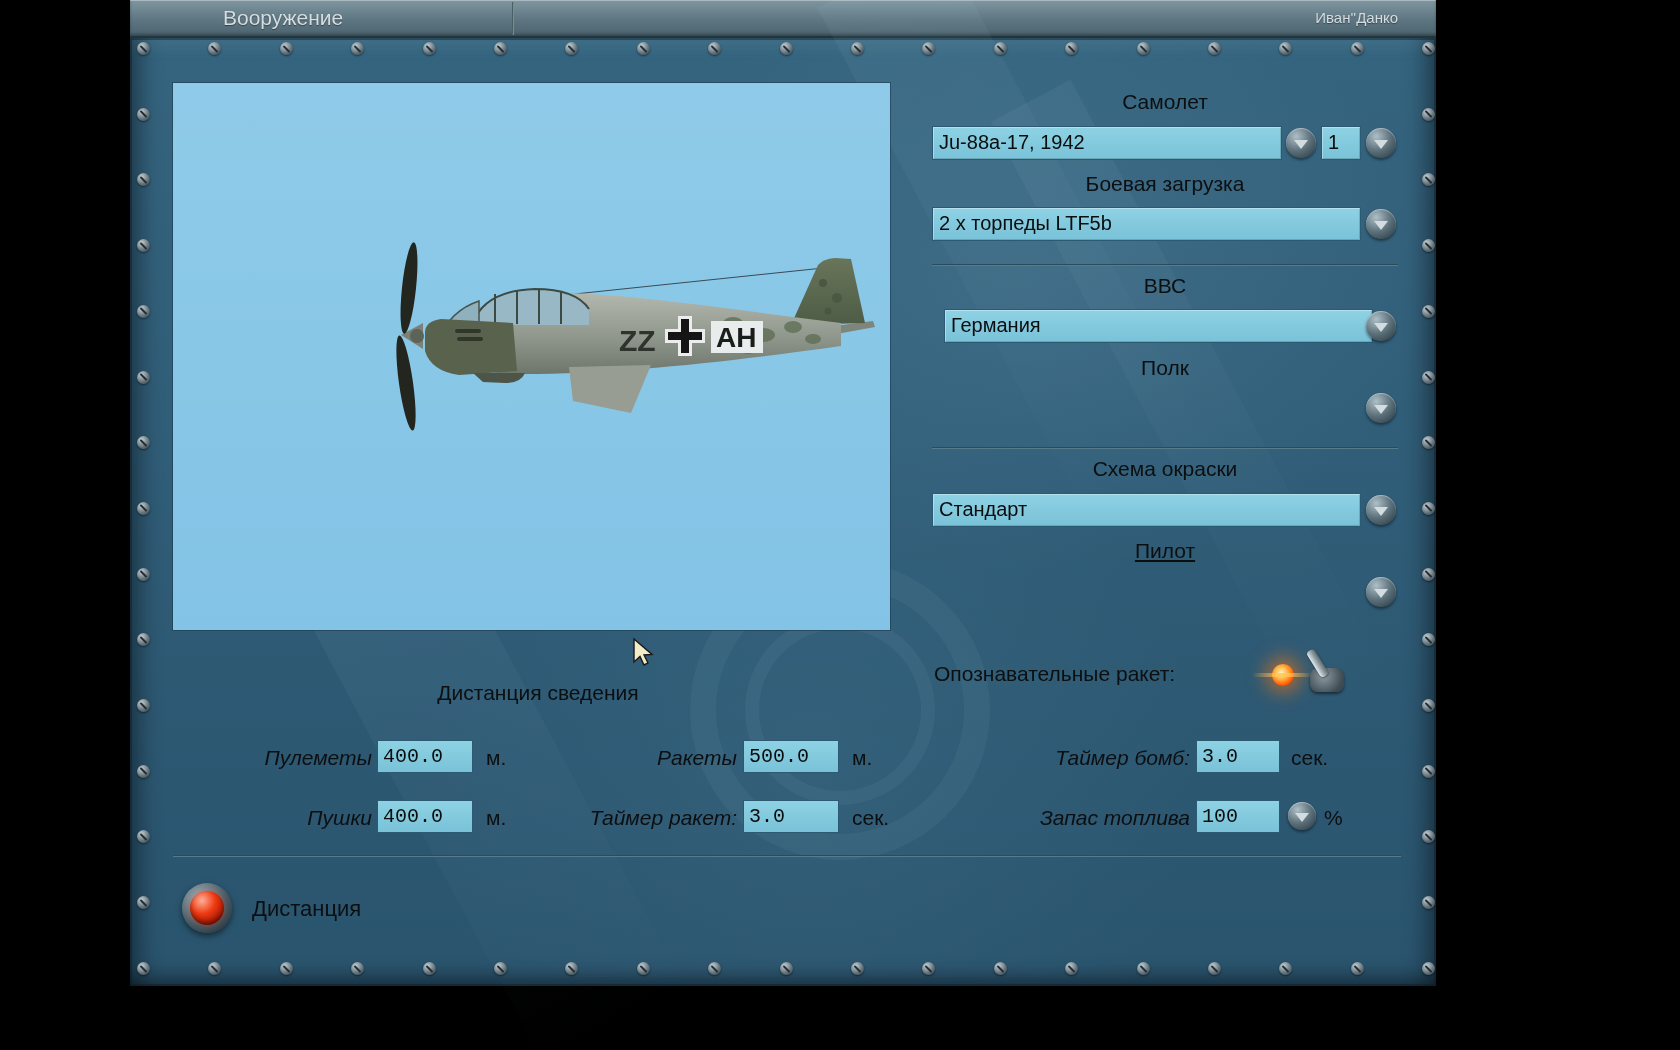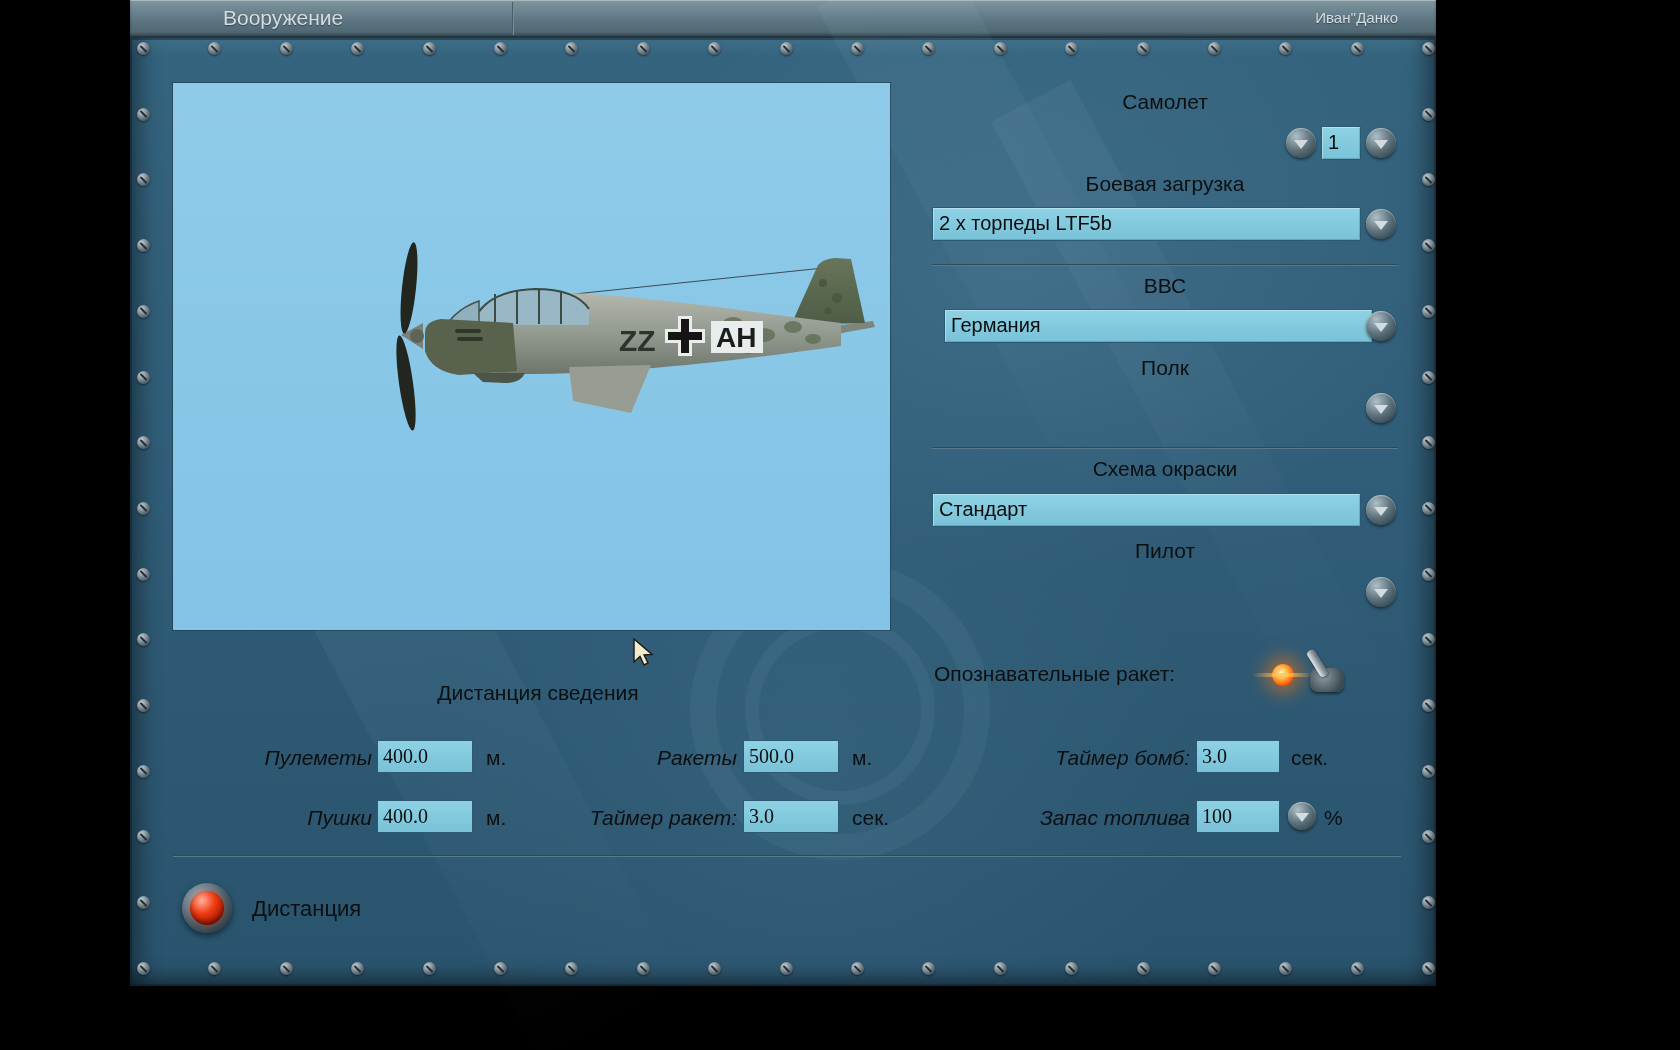--- a/index.html
+++ b/index.html
@@ -61,21 +61,21 @@
     display:flex; align-items:center; justify-content:center; cursor:pointer; }
   .arrow-btn::after { content:""; width:0; height:0;
     border-left:7px solid transparent; border-right:7px solid transparent;
     border-top:9px solid #d3dde1; margin-top:2px; }
   .arrow-btn.small { width:28px; height:28px; }
   .etched { position:absolute; height:2px;
     background:linear-gradient(#17333f, #6d93a5); }
   .field-input { position:absolute; height:33px;
     background:linear-gradient(#8ed2e4,#79c2d8);
     border:1px solid #2c5a72; color:#0a0d0e; font-size:20px; padding:0 5px;
-    font-family:Liberation Serif, serif; }
+    font-family:Liberation Mono, monospace; }
   .rlabel { position:absolute; color:#0c0f10; font-size:21px; text-align:right;font-style:italic; }
   .llabel { position:absolute; color:#0c0f10; font-size:21px; }
   .unit { position:absolute; color:#0c0f10; font-size:21px; }
   .center-title { position:absolute; left:373px; top:681px; width:330px; text-align:center;
     color:#0c0f10; font-size:21px; }
 
   
   .lamp { position:absolute; left:1272px; top:664px; width:22px; height:22px; border-radius:50%;
     background:radial-gradient(circle at 42% 40%, #fff6c0, #ffb342 35%, #ff5f07 65%, #a62c00 95%);
     box-shadow:0 0 18px 7px rgba(255,120,20,.55); }
@@ -190,20 +190,21 @@
           <rect x="495" y="249" width="34" height="8" fill="#151515"></rect>
           <rect x="508" y="236" width="8" height="34" fill="#151515"></rect>
         </g>
         <rect x="538" y="238" width="52" height="32" fill="#e9ecec"></rect>
         <text x="543" y="264" font-family="Liberation Sans, sans-serif" font-size="28" font-weight="bold" fill="#1a1d1a">AH</text>
       </g>
     </svg>
   </div>
 
   <div class="sec-label" style="top:90px;">Самолет</div>
+  <div class="dropdown" style="left:932px; top:126px; width:350px;">Ju-88a-17, 1942</div>
   <div class="arrow-btn" style="left:1286px; top:128px;"></div>
   <div class="dropdown" style="left:1321px; top:126px; width:40px;">1</div>
   <div class="arrow-btn" style="left:1366px; top:128px;"></div>
 
   <div class="sec-label" style="top:172px;">Боевая загрузка</div>
   <div class="dropdown" style="left:932px; top:207px; width:429px;">2 x торпеды LTF5b</div>
   <div class="arrow-btn" style="left:1366px; top:209px;"></div>
 
   <div class="etched" style="left:932px; top:264px; width:466px;"></div>
 
@@ -213,21 +214,21 @@
 
   <div class="sec-label" style="top:356px;">Полк</div>
   <div class="arrow-btn" style="left:1366px; top:393px;"></div>
 
   <div class="etched" style="left:932px; top:447px; width:466px;"></div>
 
   <div class="sec-label" style="top:457px;text-align:center;">Схема окраски</div>
   <div class="dropdown" style="left:932px; top:493px; width:429px;">Стандарт</div>
   <div class="arrow-btn" style="left:1366px; top:495px;"></div>
 
-  <div class="sec-label" style="top:539px;">Пилот</div>
+  <div class="sec-label" style="top:539px;text-decoration:underline;">Пилот</div>
   <div class="arrow-btn" style="left:1366px; top:577px;"></div>
 
   <div class="llabel" style="left:934px; top:662px;">Опознавательные ракет:</div>
   <div class="lamp"></div>
   <div class="switch-base"></div>
   <div class="switch-lever"></div>
 
   <div class="center-title">Дистанция сведения</div>
 
   <div class="rlabel" style="left:200px; top:746px; width:172px;">Пулеметы</div>

